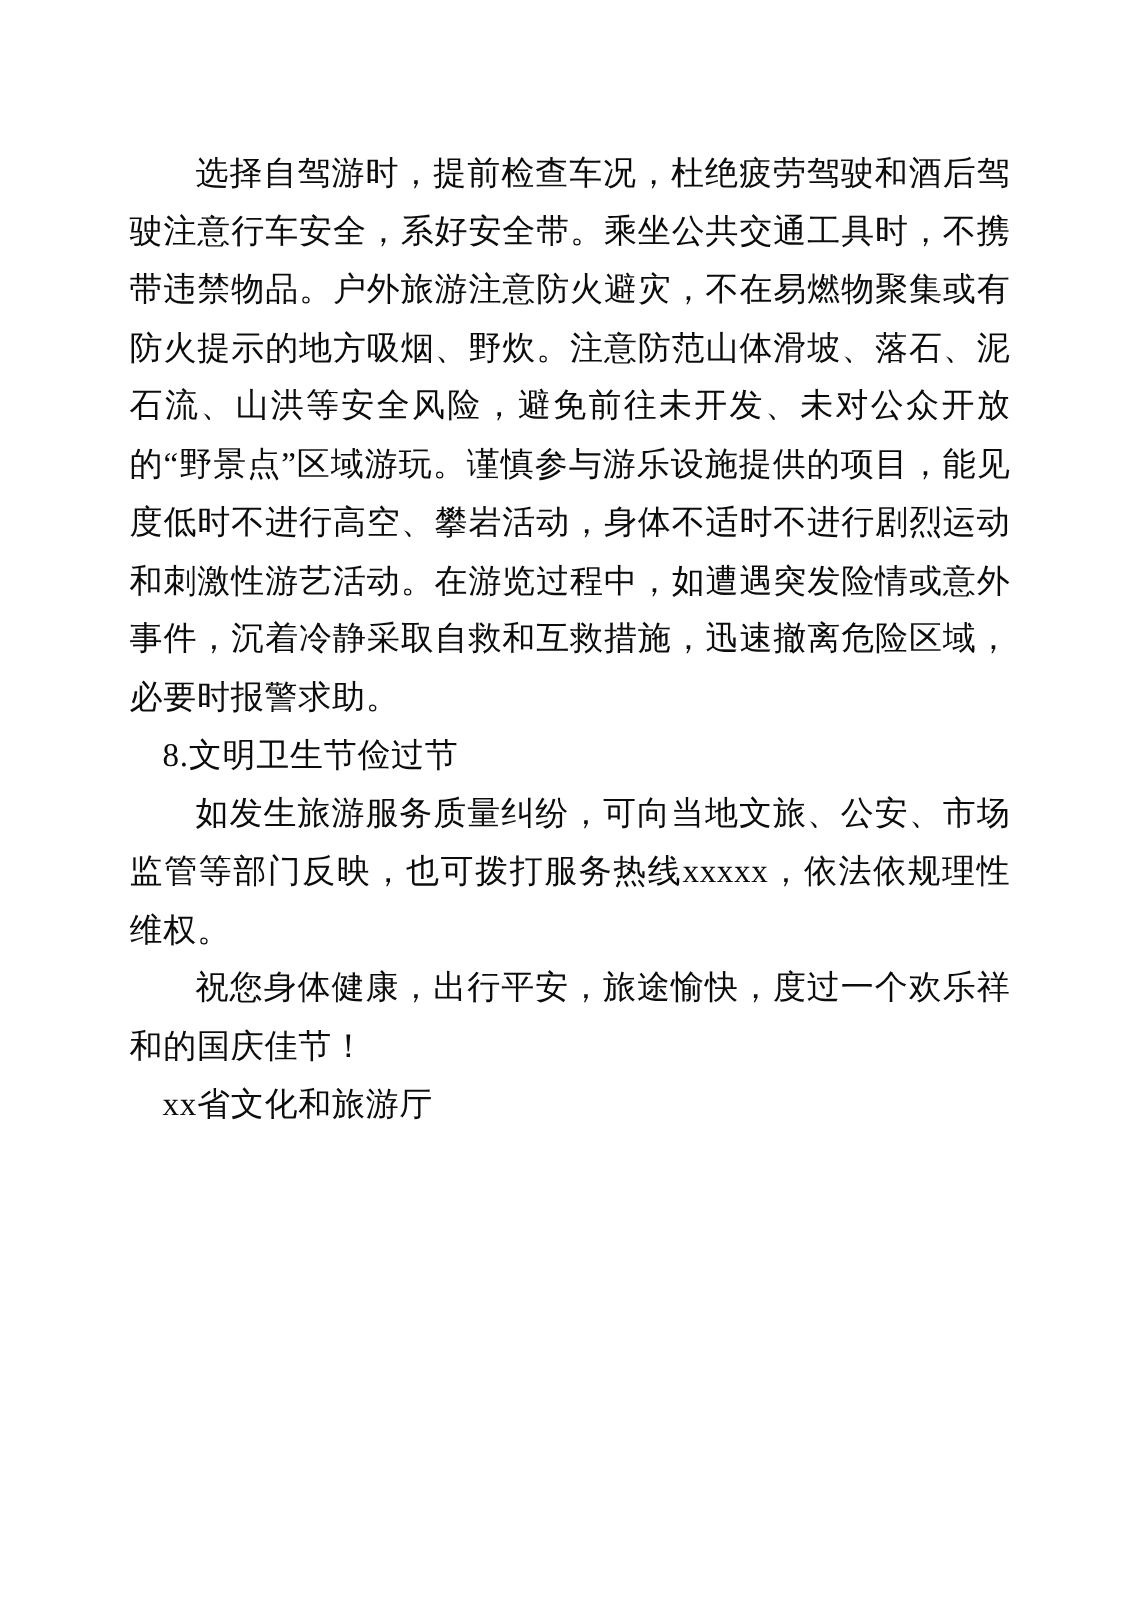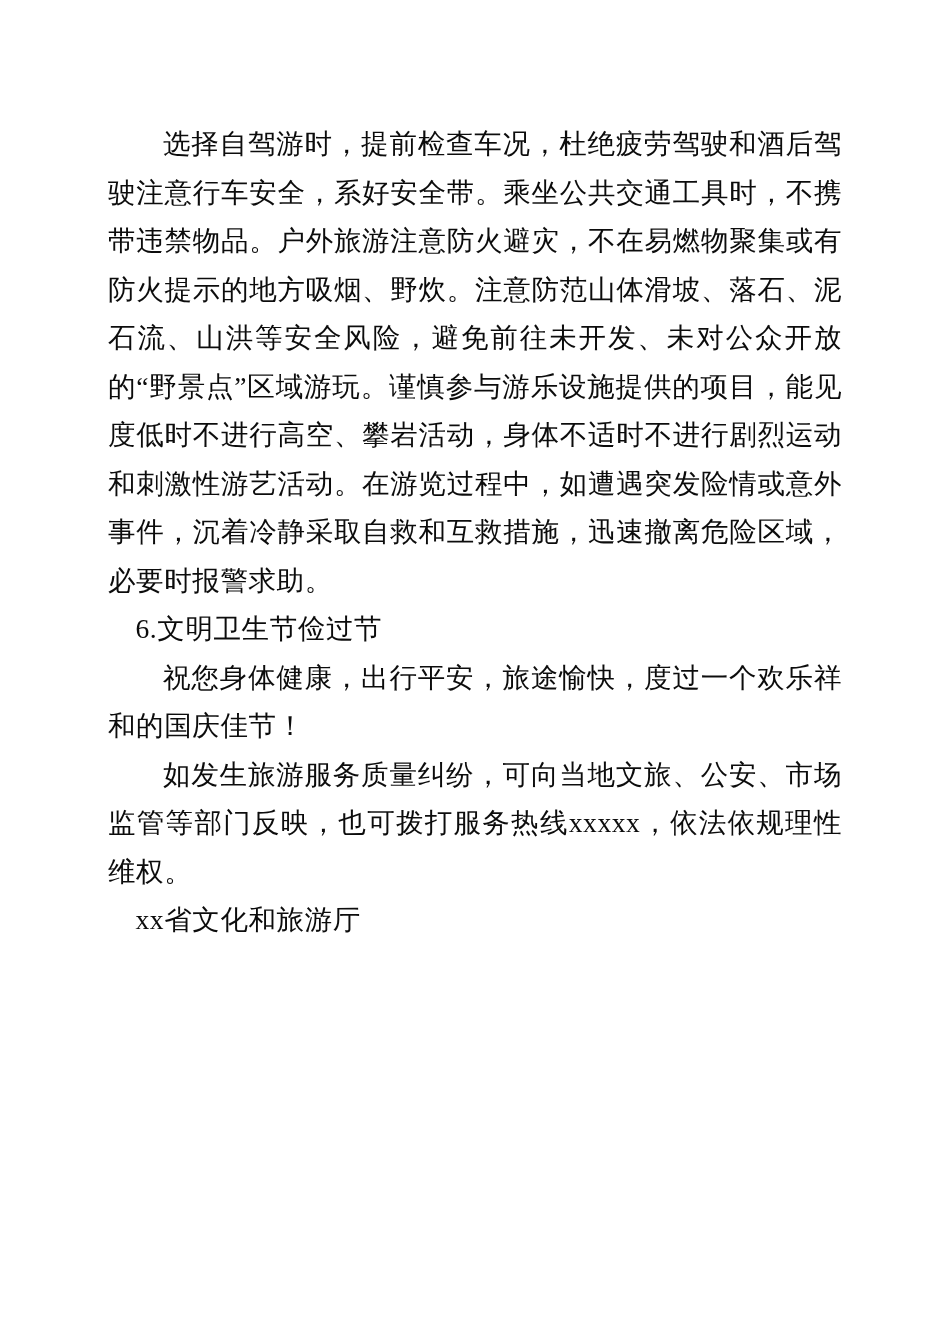--- a/index.html
+++ b/index.html
@@ -49,25 +49,25 @@
   }
 </style>
 </head>
 <body>
 
 <div class="page">
   <div class="doc-body">
 
     <p class="indent">选择自驾游时，提前检查车况，杜绝疲劳驾驶和酒后驾驶注意行车安全，系好安全带。乘坐公共交通工具时，不携带违禁物品。户外旅游注意防火避灾，不在易燃物聚集或有防火提示的地方吸烟、野炊。注意防范山体滑坡、落石、泥石流、山洪等安全风险，避免前往未开发、未对公众开放的“野景点”区域游玩。谨慎参与游乐设施提供的项目，能见度低时不进行高空、攀岩活动，身体不适时不进行剧烈运动和刺激性游艺活动。在游览过程中，如遭遇突发险情或意外事件，沉着冷静采取自救和互救措施，迅速撤离危险区域，必要时报警求助。</p>
 
-    <p class="heading">6.文明卫生节俭过节</p>
+    <p class="heading">8.文明卫生节俭过节</p>
 
 
+    <p class="indent">如发生旅游服务质量纠纷，可向当地文旅、公安、市场监管等部门反映，也可拨打服务热线xxxxx，依法依规理性维权。</p>
+
     <p class="indent">祝您身体健康，出行平安，旅途愉快，度过一个欢乐祥和的国庆佳节！</p>
-
-    <p class="indent">如发生旅游服务质量纠纷，可向当地文旅、公安、市场监管等部门反映，也可拨打服务热线xxxxx，依法依规理性维权。</p>
 
     <div class="sign-block">
       <p>xx省文化和旅游厅</p>
     </div>
 
   </div>
 </div>
 
 </body></html>

